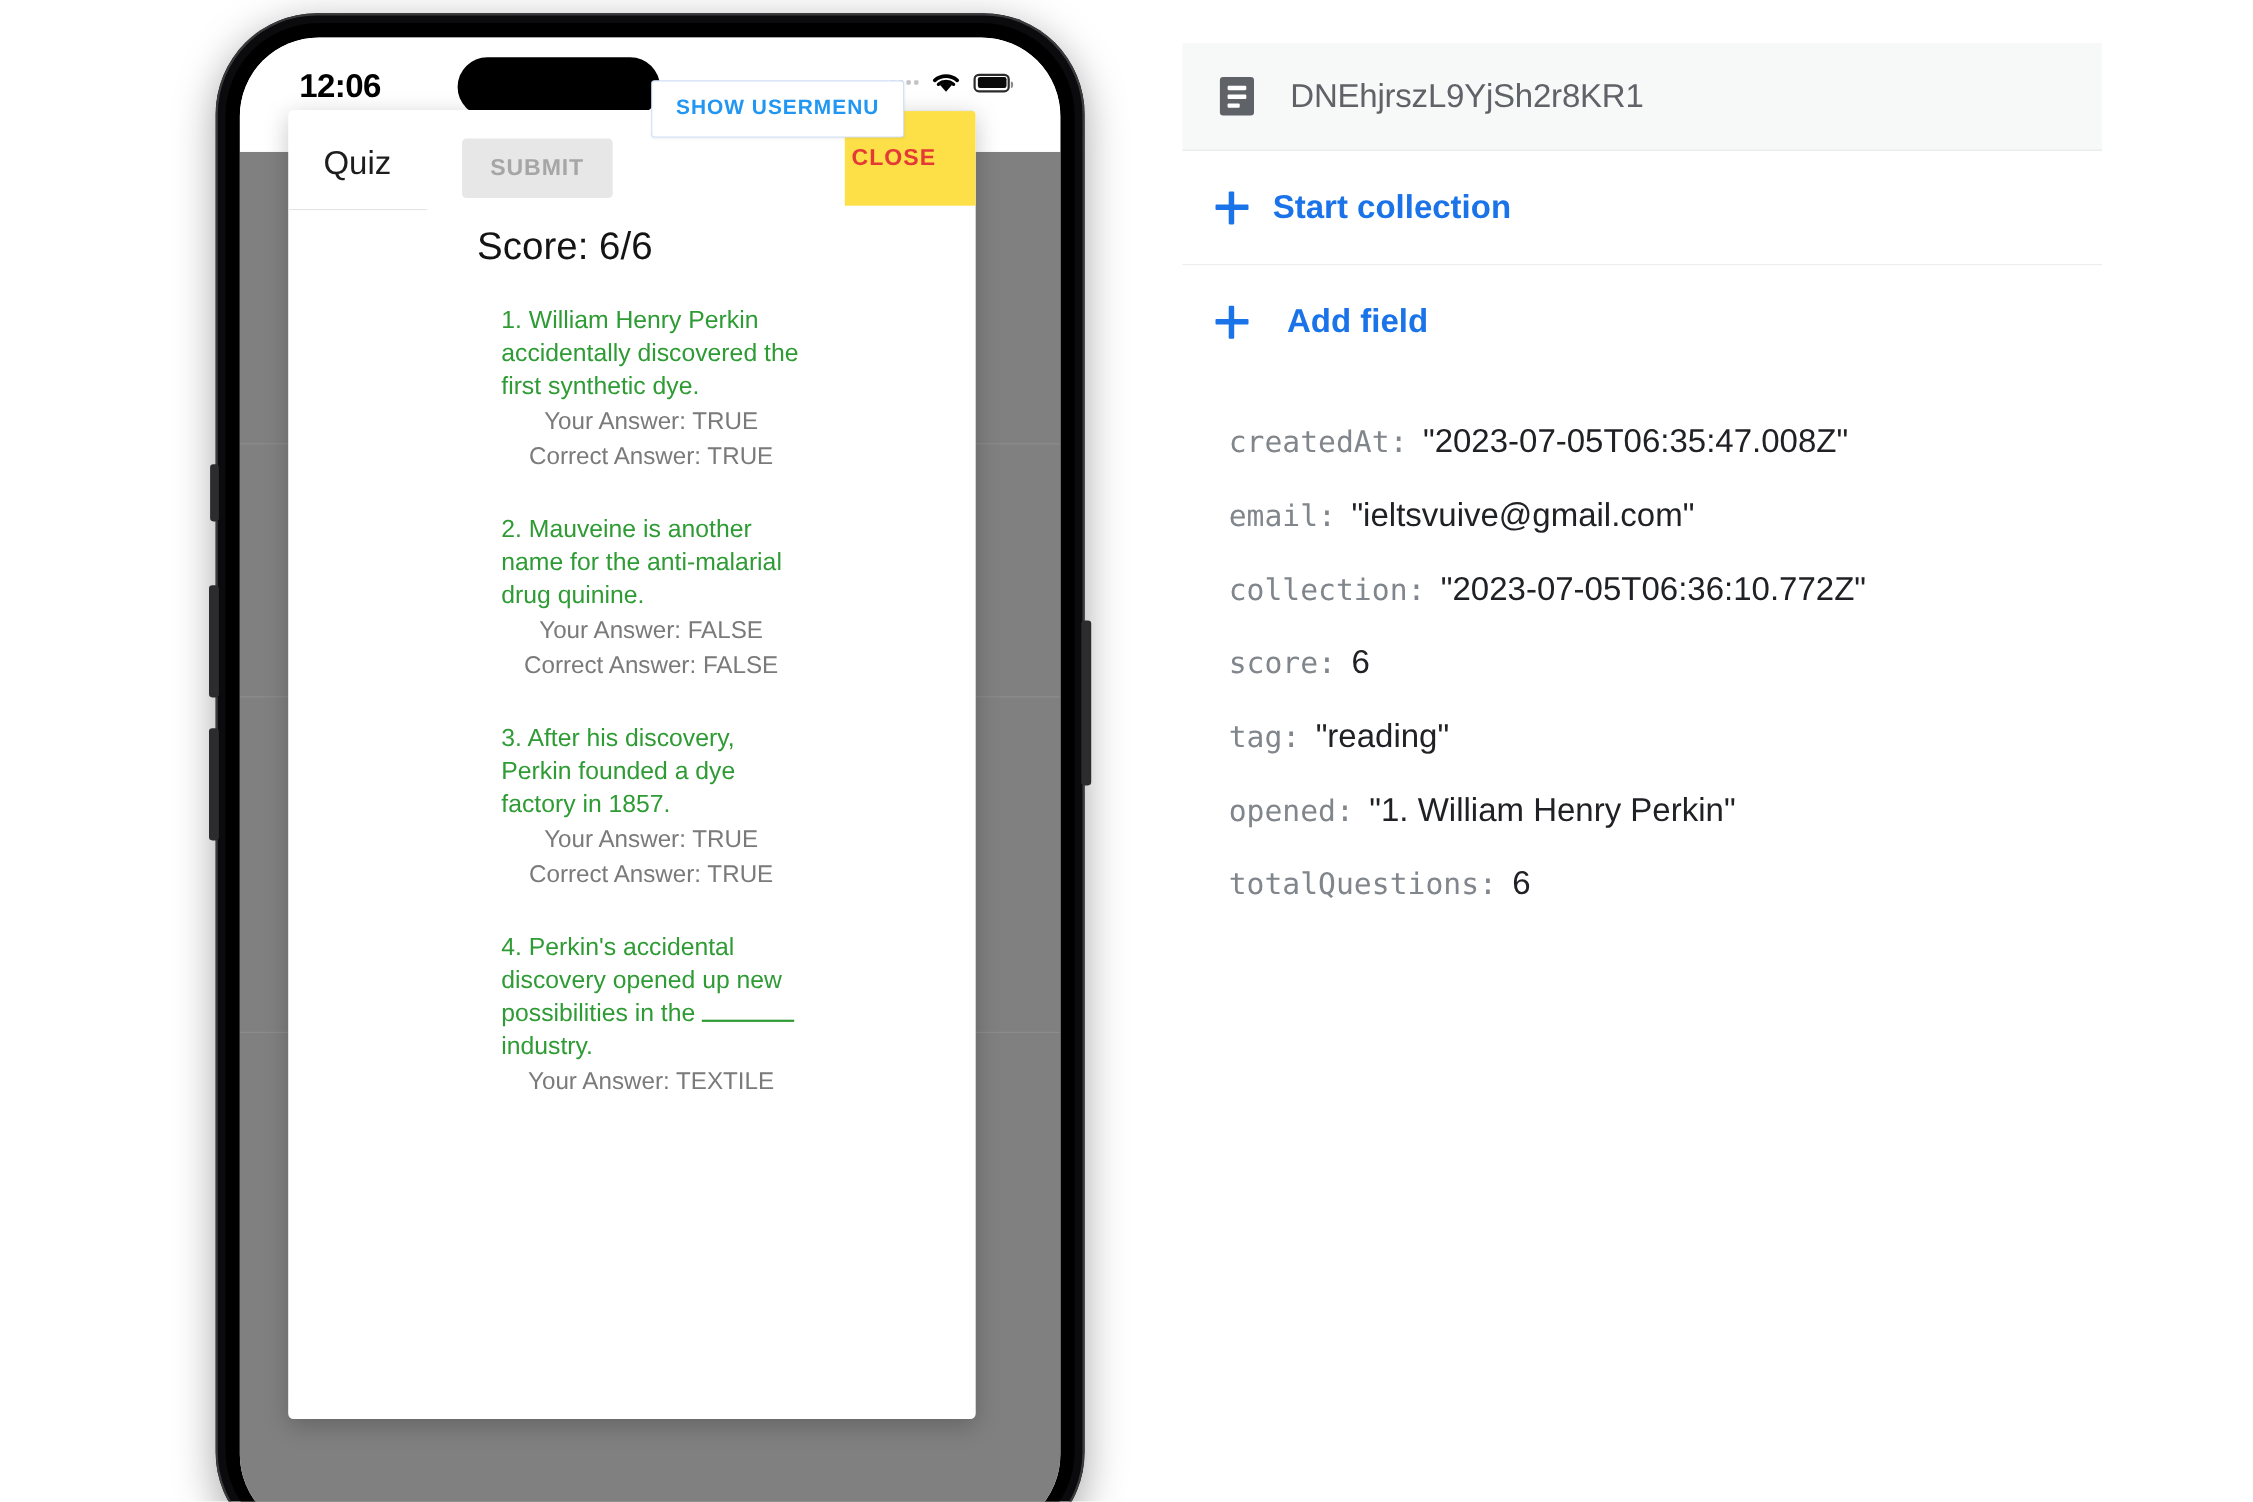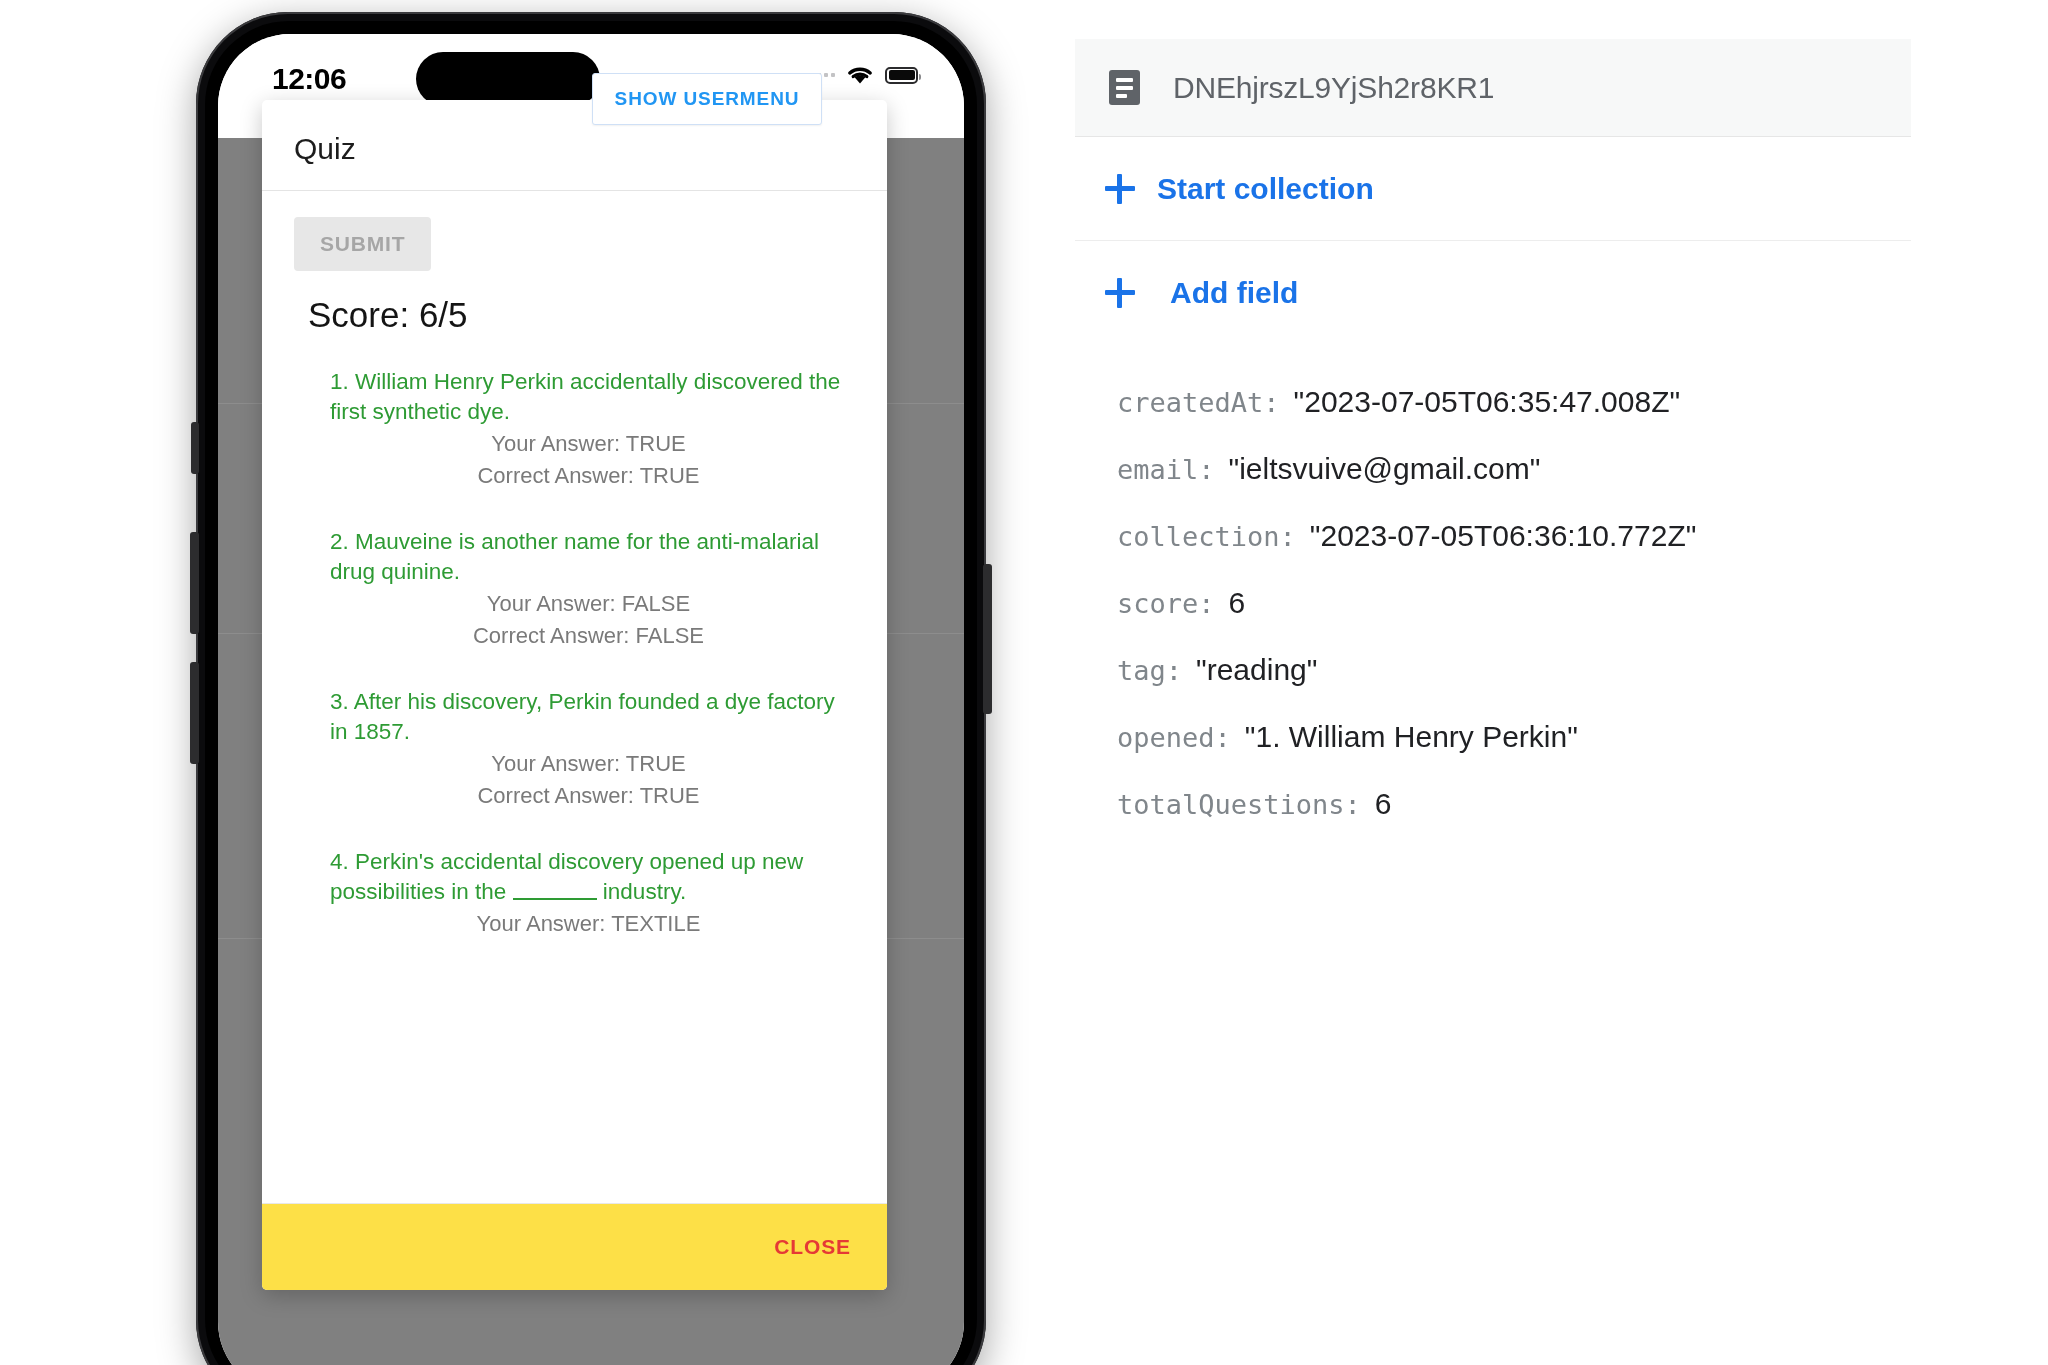--- a/index.html
+++ b/index.html
@@ -173,21 +173,21 @@
   
   #quiz-dialog {
     position: absolute;
     left: 44px;
     top: 66px;
     width: 625px;
     height: 1190px;
     background: #ffffff;
     border-radius: 5px 5px 5px 5px;
     display: flex;
-    flex-direction: column;
+    flex-direction: row;
     box-shadow: 0 6px 22px rgba(0,0,0,0.22);
     z-index: 5;
     overflow: hidden;
   }
   #quiz-title {
     font-size: 30px;
     color: #1d1d1d;
     padding: 32px 32px 0 32px;
     height: 72px;
     box-sizing: border-box;
@@ -399,21 +399,21 @@
     <div id="show-usermenu-button">SHOW USERMENU</div>
 
     <div id="quiz-dialog">
       <div id="quiz-title-wrap">
         <div id="quiz-title">Quiz</div>
         <div id="quiz-title-divider"></div>
       </div>
 
       <div id="quiz-body">
         <button id="submit-button">SUBMIT</button>
-        <div id="score-text">Score: 6/5</div>
+        <div id="score-text">Score: 6/6</div>
 
         <div id="questions-list">
 
           <div class="question-block">
             <div class="question-text">1. William Henry Perkin accidentally discovered the first synthetic dye.</div>
             <div class="answer-line">Your Answer: TRUE</div>
             <div class="answer-line">Correct Answer: TRUE</div>
           </div>
 
           <div class="question-block">

